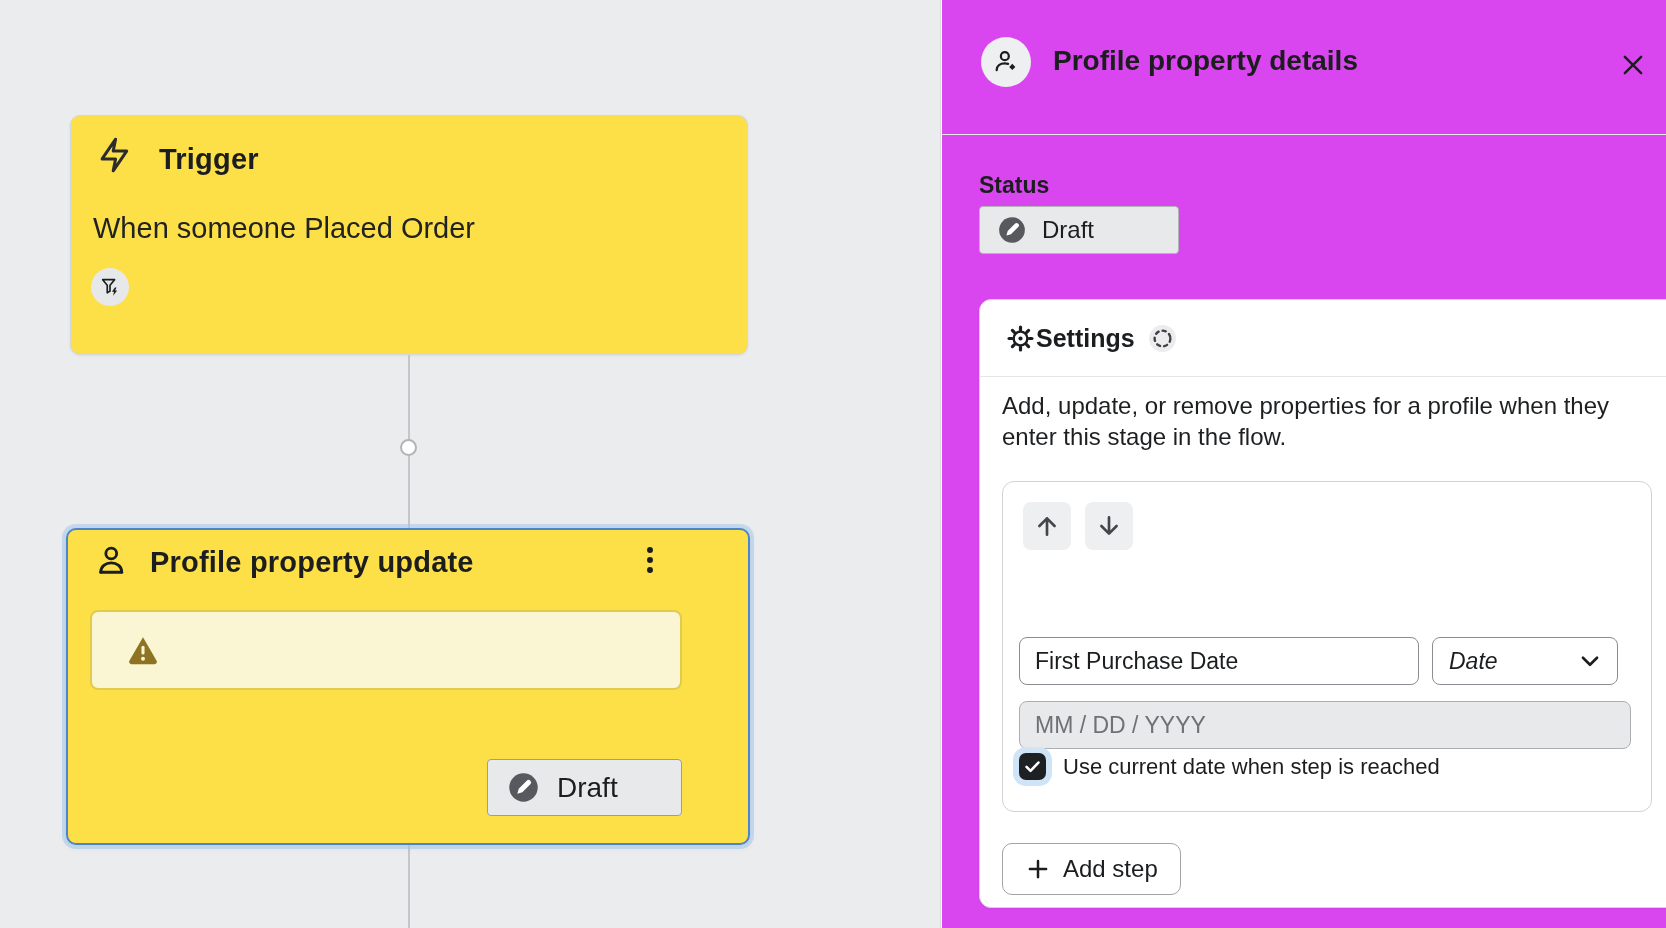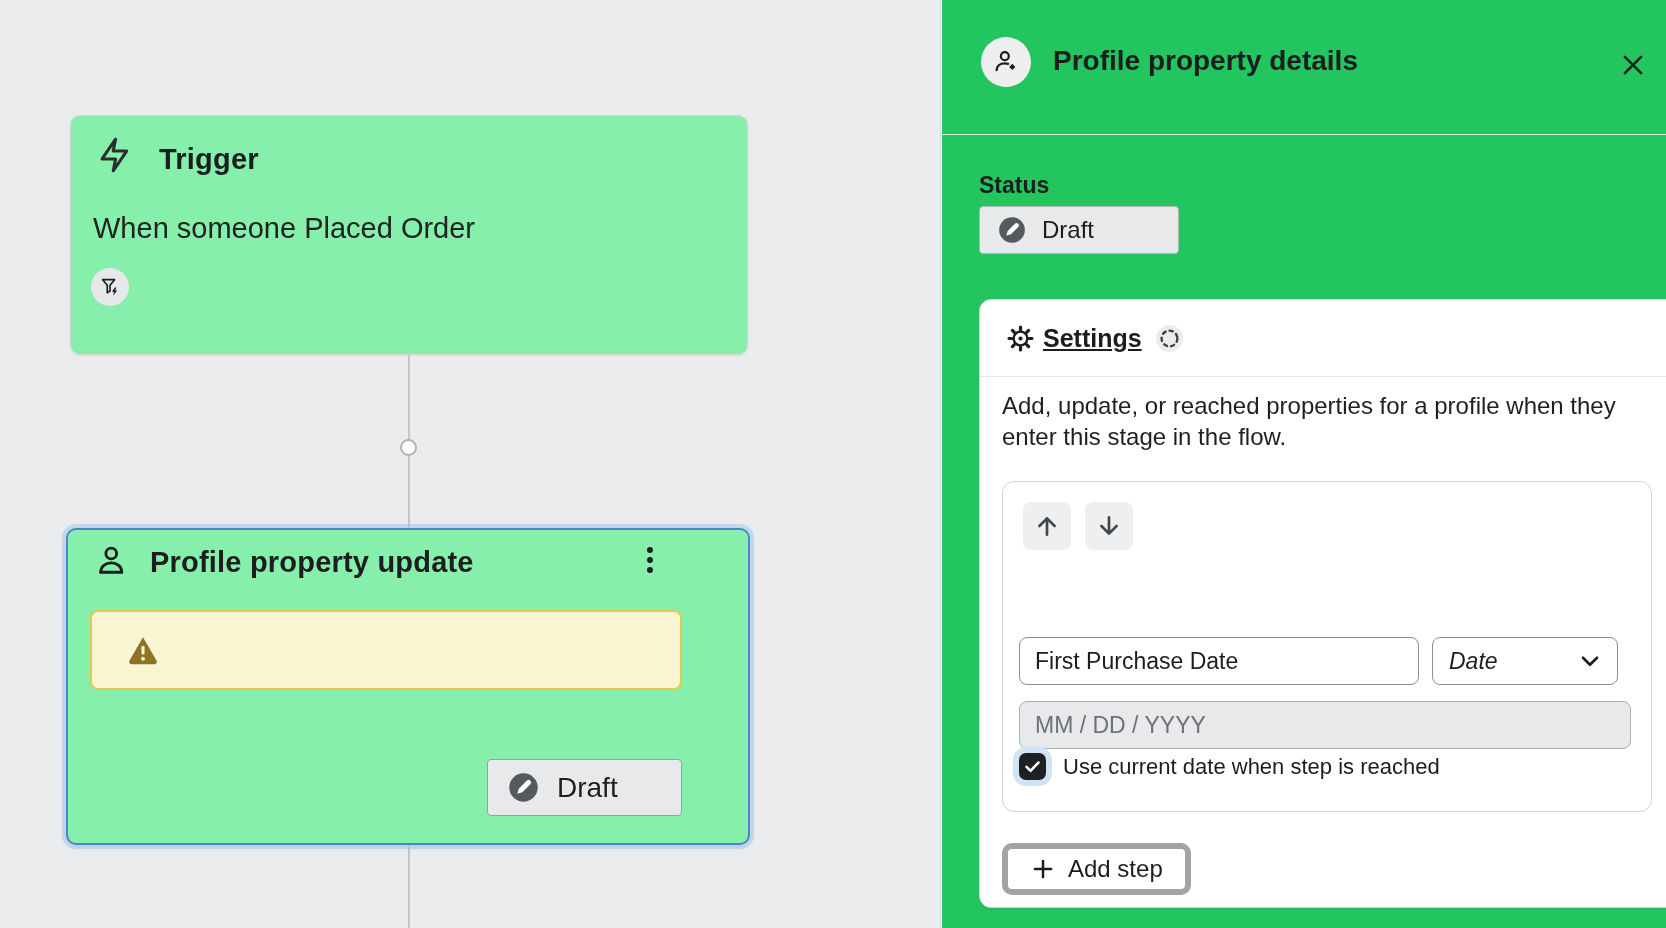--- a/index.html
+++ b/index.html
@@ -3,21 +3,21 @@
 <meta charset="utf-8">
 <style>
   * { margin:0; padding:0; box-sizing:border-box; }
   html,body { width:1666px; height:928px; overflow:hidden;
     font-family:"Liberation Sans", sans-serif; color:#1b1d1f; background:#fff; }
   .app { position:relative; width:1666px; height:928px; }
 
   
   .canvas { position:absolute; left:0; top:0; width:941px; height:928px;
     background:#ebecee; border-right:1px solid #d6d8da; }
-  .flow-card { position:absolute; background:#86efac; border:1px solid #d5d7da;
+  .flow-card { position:absolute; background:#fde047; border:1px solid #d5d7da;
     border-radius:10px; box-shadow:0 1px 3px rgba(20,22,25,.06); }
   .trigger-card { left:70px; top:115px; width:678px; height:240px; }
   .trigger-bolt { position:absolute; left:24px; top:20px; }
   .card-title { position:absolute; font-size:29px; font-weight:700; letter-spacing:.2px; }
   .trigger-title { left:88px; top:27px; }
   .trigger-sub { position:absolute; left:22px; top:96px; font-size:29px; color:#202224; }
   .filter-badge { position:absolute; left:20px; top:152px; width:38px; height:38px;
     border-radius:50%; background:#e7e8ea; display:flex; align-items:center; justify-content:center; }
 
   .connector { position:absolute; left:408px; width:2px; background:#c4c6c9; }
@@ -40,41 +40,41 @@
   .warning-text { margin-left:30px; font-size:27px; font-weight:500; color:#1f2123; }
 
   .draft-chip { display:flex; align-items:center; background:#e8e9ea;
     border:1px solid #9b9da0; border-radius:4px; }
   .draft-chip .pencil { flex:none; }
   .chip-card { position:absolute; left:419px; top:229px; width:195px; height:57px; }
   .chip-card .pencil { margin-left:20px; }
   .chip-card .chip-label { margin-left:18px; font-size:28px; color:#1b1d1f; }
 
   
-  .panel { position:absolute; left:942px; top:0; width:724px; height:928px; background:#22c55e; }
+  .panel { position:absolute; left:942px; top:0; width:724px; height:928px; background:#d946ef; }
   .panel-avatar { position:absolute; left:39px; top:37px; width:50px; height:50px;
     border-radius:50%; background:#eeeff0; display:flex; align-items:center; justify-content:center; }
   .panel-title { position:absolute; left:111px; top:45px; font-size:28px; font-weight:700; }
   .close-btn { position:absolute; left:668px; top:42px; width:46px; height:46px;
     border:none; background:transparent; cursor:pointer; display:flex; align-items:center; justify-content:center; }
   .panel-divider { position:absolute; left:0; top:134px; width:724px; height:1px; background:#e4e6e8; }
 
   .status-label { position:absolute; left:37px; top:172px; font-size:23px; font-weight:700; }
   .chip-status { position:absolute; left:37px; top:206px; width:200px; height:48px;
     border:1px solid #b3b5b8; }
   .chip-status .pencil { margin-left:18px; }
   .chip-status .chip-label { margin-left:16px; font-size:24px; }
 
   .settings-card { position:absolute; left:37px; top:299px; width:706px; height:609px;
     background:#fff; border:1px solid #d5d7da; border-radius:12px;
     box-shadow:0 1px 3px rgba(20,22,25,.05); }
   .settings-header { position:absolute; left:0; top:0; width:100%; height:77px;
     border-bottom:1px solid #e4e6e8; display:flex; align-items:center; }
   .settings-header .gear { margin-left:27px; flex:none; }
-  .settings-title { margin-left:9px; font-size:25px; font-weight:700;text-decoration:underline; }
+  .settings-title { margin-left:2px; font-size:25px; font-weight:700; }
   .spinner-wrap { margin-left:14px; width:27px; height:27px; border-radius:50%;
     background:#ececee; display:flex; align-items:center; justify-content:center; }
   .settings-desc { position:absolute; left:22px; top:90px; width:652px;
     font-size:24px; line-height:31px; color:#1d1f21; }
 
   .step-box { position:absolute; left:22px; top:181px; width:650px; height:331px;
     border:1px solid #d0d2d5; border-radius:12px; }
   .move-btn { position:absolute; top:20px; width:48px; height:48px; background:#eeeff0;
     border:none; border-radius:8px; cursor:pointer;
     display:flex; align-items:center; justify-content:center; }
@@ -95,21 +95,21 @@
     font-family:"Liberation Sans", sans-serif; background:#e8e9ea; color:#6e7175; }
   .date-input::placeholder { color:#6e7175; opacity:1; }
 
   .checkbox-row { position:absolute; left:16px; top:271px; display:flex; align-items:center; }
   .checkbox { width:27px; height:27px; border-radius:7px; background:#1e2124;
     box-shadow:0 0 0 6px #cfe4f7; display:flex; align-items:center; justify-content:center;
     cursor:pointer; flex:none; }
   .checkbox-label { margin-left:17px; font-size:22px; color:#1b1d1f; }
 
   .add-step-btn { position:absolute; left:22px; top:543px; height:52px; padding:12px 22px;
-    background:#fff; border:6px solid #a3a3a3; border-radius:10px; cursor:pointer;
+    background:#fff; border:1px solid #a3a3a3; border-radius:10px; cursor:pointer;
     display:flex; align-items:center; font-family:"Liberation Sans", sans-serif; }
   .add-step-btn span { margin-left:12px; font-size:24px; font-weight:500; color:#1b1d1f; }
 
   svg { display:block; }
 </style>
 </head>
 <body>
 
 <div class="app">
 
@@ -209,21 +209,21 @@
           <circle r="2" fill="#1b1d1f" stroke="none"></circle>
         </svg>
         <span class="settings-title">Settings</span>
         <span class="spinner-wrap">
           <svg width="23" height="23" viewBox="0 0 24 24" fill="none">
             <circle cx="12" cy="12" r="8.2" stroke="#3f4144" stroke-width="2.5" stroke-dasharray="3.4 4.3" stroke-linecap="round"></circle>
           </svg>
         </span>
       </div>
 
-      <div class="settings-desc">Add, update, or reached properties for a profile when they enter this stage in the flow.</div>
+      <div class="settings-desc">Add, update, or remove properties for a profile when they enter this stage in the flow.</div>
 
       <div class="step-box">
         <button class="move-btn move-up">
           <svg width="28" height="28" viewBox="0 0 24 24" fill="none" stroke="#44474a" stroke-width="2.3" stroke-linecap="round" stroke-linejoin="round">
             <path d="M12 19.5 V5.5 M5.5 12 L12 5.5 L18.5 12"></path>
           </svg>
         </button>
         <button class="move-btn move-down">
           <svg width="28" height="28" viewBox="0 0 24 24" fill="none" stroke="#44474a" stroke-width="2.3" stroke-linecap="round" stroke-linejoin="round">
             <path d="M12 4.5 V18.5 M5.5 12 L12 18.5 L18.5 12"></path>

